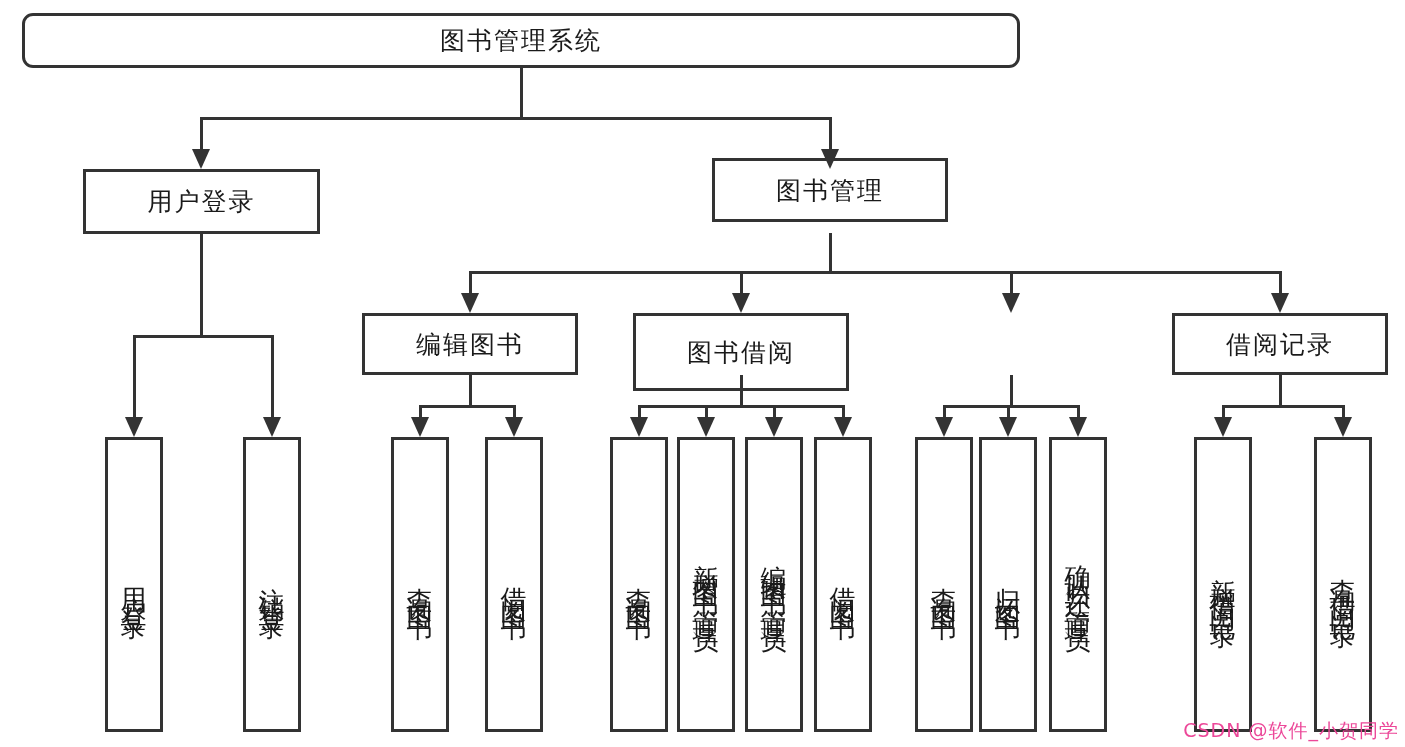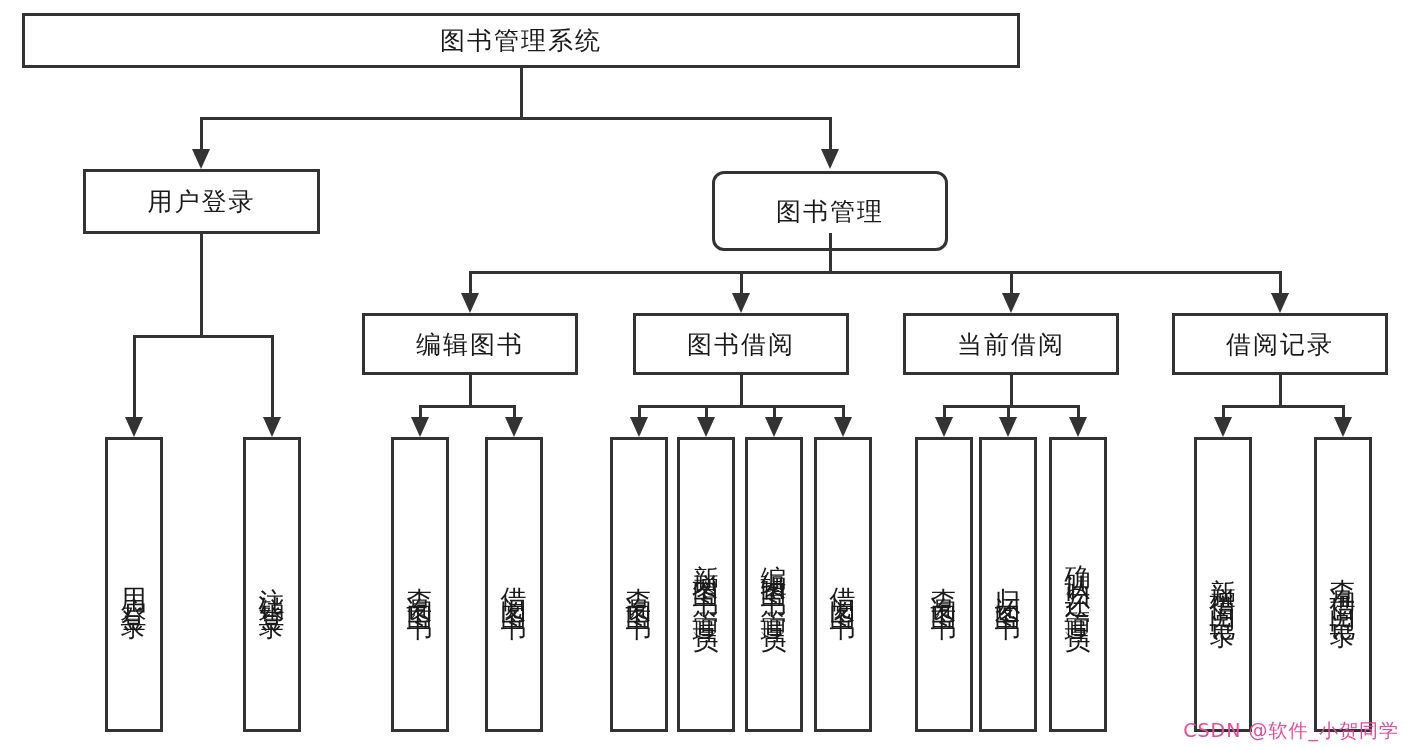--- a/index.html
+++ b/index.html
@@ -50,25 +50,25 @@
   }
   #watermark {
     position: absolute;
     right: 6px;
     bottom: 3px;
     font-size: 19px;
     color: #ec4899;
     letter-spacing: 1px;
   }
   
-  #b-root            { left: 22px;   top: 13px;  width: 998px; height: 55px; }
+  #b-root            { left: 22px;   top: 13px;  width: 998px; height: 55px; border-radius: 11px; }
   #b-user-login      { left: 83px;   top: 169px; width: 237px; height: 65px; }
-  #b-book-mgmt       { left: 712px;  top: 171px; width: 236px; height: 80px; border-radius: 12px; }
+  #b-book-mgmt       { left: 712px;  top: 158px; width: 236px; height: 64px; }
   #b-new-book-rec    { left: 362px;  top: 313px; width: 216px; height: 62px; }
-  #b-book-borrow     { left: 633px;  top: 313px; width: 216px; height: 62px; }
+  #b-book-borrow     { left: 633px;  top: 313px; width: 216px; height: 78px; }
   #b-current-borrow  { left: 903px;  top: 313px; width: 216px; height: 62px; }
   #b-borrow-records  { left: 1172px; top: 313px; width: 216px; height: 62px; }
   .leaf { top: 437px; width: 58px; height: 295px; }
   #b-leaf-user-login          { left: 105px; }
   #b-leaf-logout              { left: 243px; }
   #b-leaf-query-book-newrec   { left: 391px; }
   #b-leaf-borrow-book-newrec  { left: 485px; }
   #b-leaf-query-book-borrow   { left: 610px; }
   #b-leaf-add-book            { left: 677px; }
   #b-leaf-edit-book           { left: 745px; }
@@ -84,21 +84,20 @@
 
 <div id="canvas">
 
   <div class="box" id="b-root">图书管理系统</div>
 
   <div class="box" id="b-user-login">用户登录</div>
   <div class="box" id="b-book-mgmt">图书管理</div>
 
   <div class="box" id="b-new-book-rec">编辑图书</div>
   <div class="box" id="b-book-borrow">图书借阅</div>
-  <div class="box" id="b-current-borrow">当前借阅</div>
   <div class="box" id="b-borrow-records">借阅记录</div>
 
   <div class="box vbox leaf" id="b-leaf-user-login">用户登录</div>
   <div class="box vbox leaf" id="b-leaf-logout">注销登录</div>
   <div class="box vbox leaf" id="b-leaf-query-book-newrec">查询图书</div>
   <div class="box vbox leaf" id="b-leaf-borrow-book-newrec">借阅图书</div>
   <div class="box vbox leaf" id="b-leaf-query-book-borrow">查询图书</div>
   <div class="box vbox leaf" id="b-leaf-add-book">新增图书（管理员）</div>
   <div class="box vbox leaf" id="b-leaf-edit-book">编辑图书（管理员）</div>
   <div class="box vbox leaf" id="b-leaf-borrow-book-borrow">借阅图书</div>

